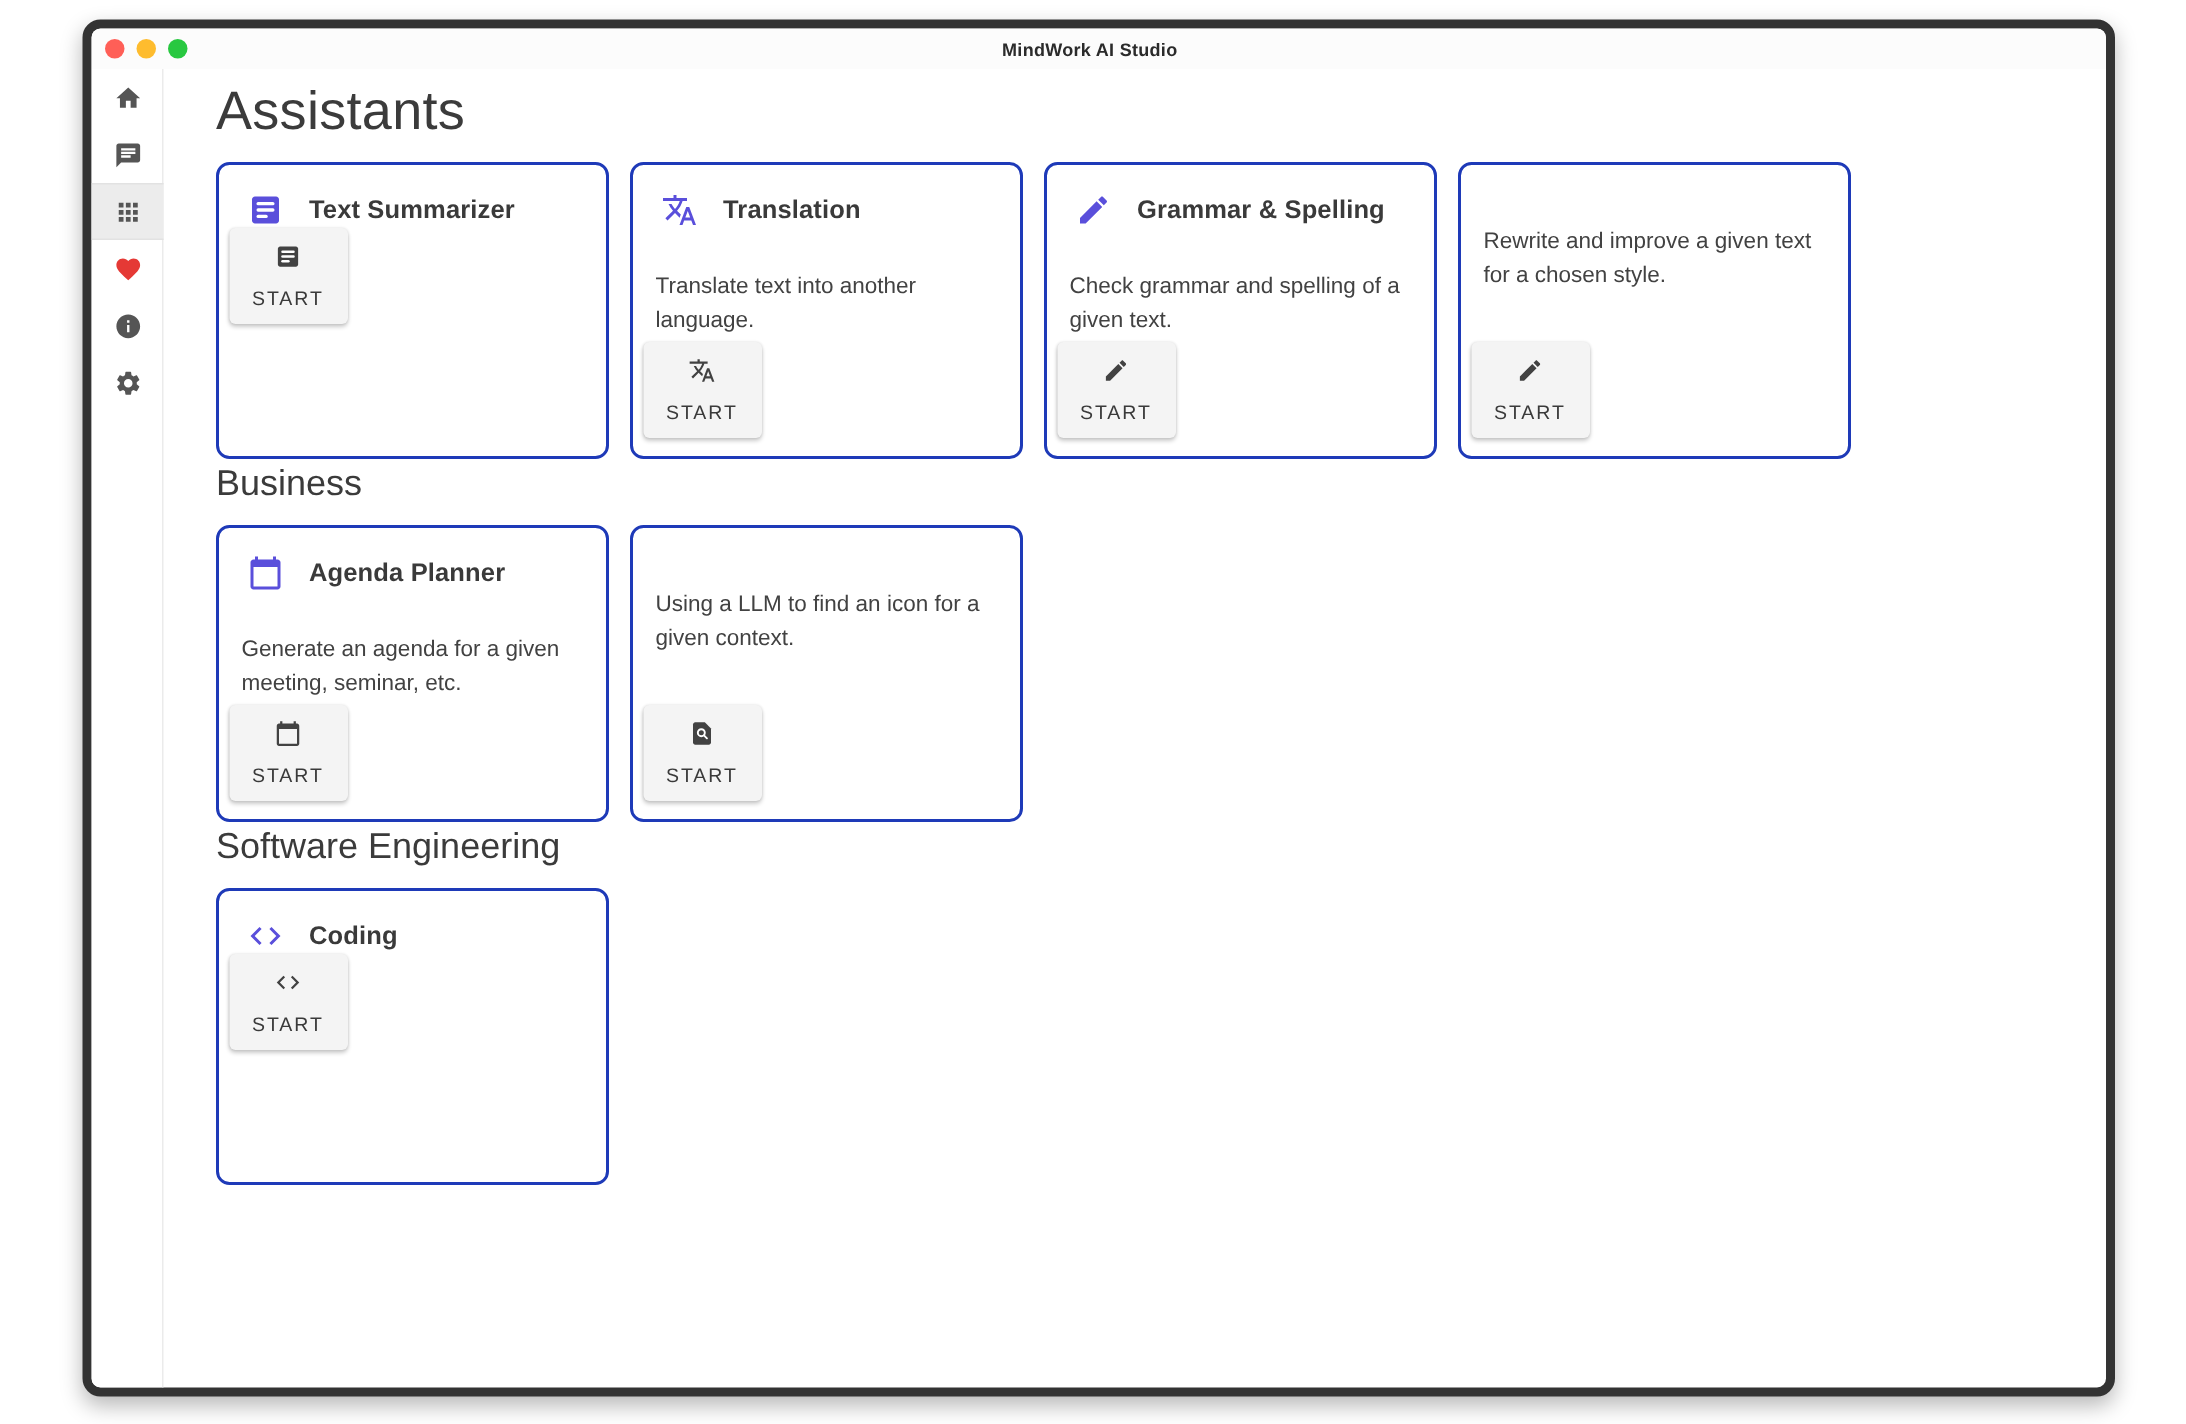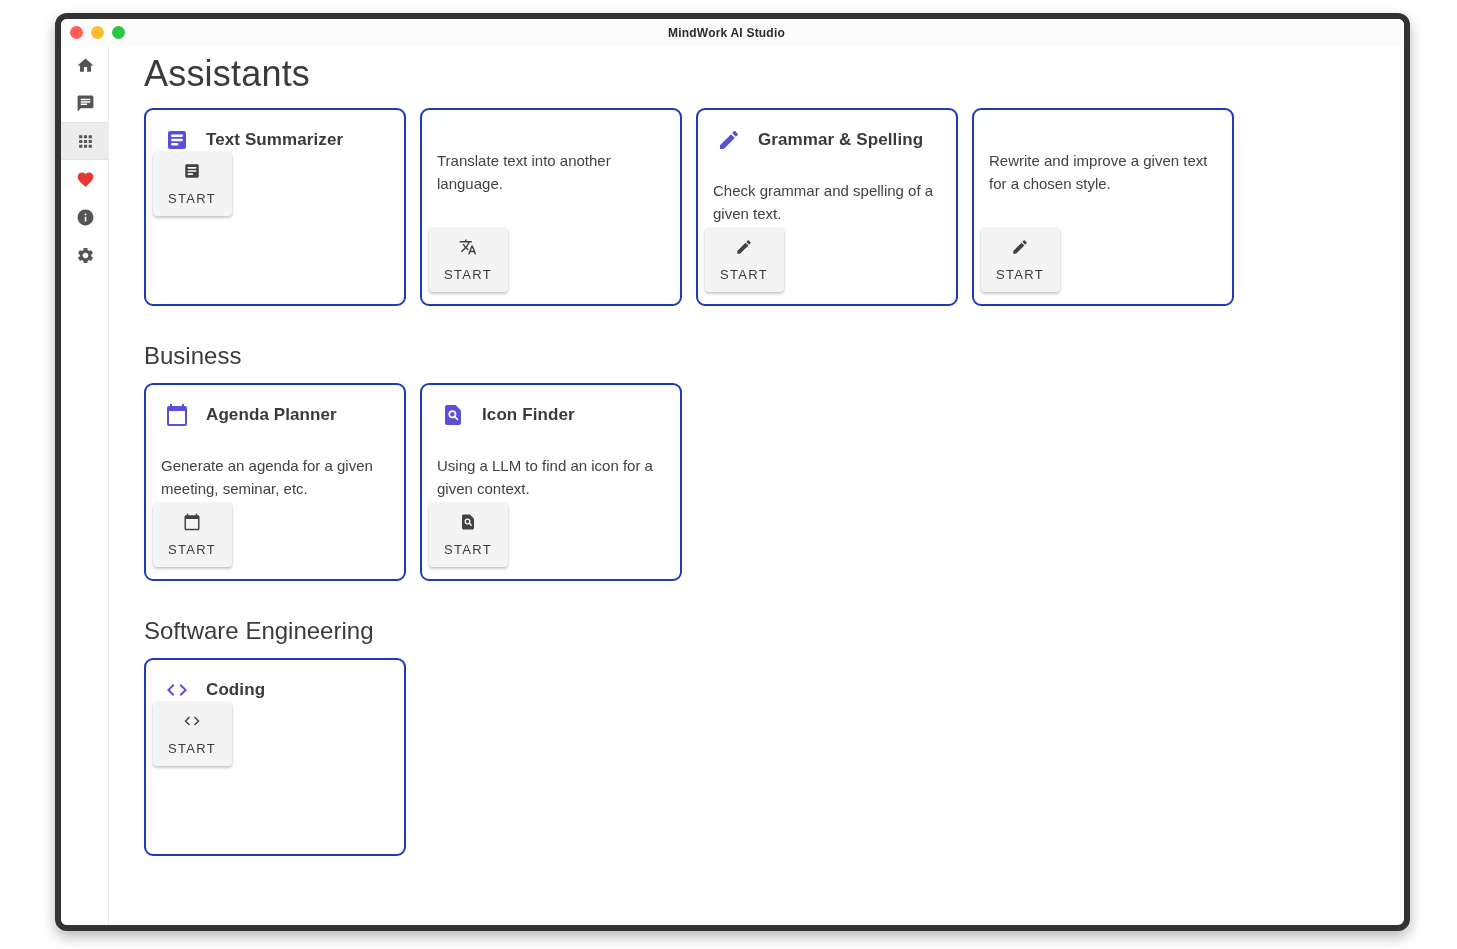--- a/index.html
+++ b/index.html
@@ -29,21 +29,21 @@
   }
   .nav-item {
     width:48px; height:38px; display:flex; align-items:center; justify-content:center;
     background:transparent; border:none; cursor:pointer;
   }
   .nav-item.active { background:#ececec; box-shadow:inset 0 1px 0 #e2e2e2, inset 0 -1px 0 #e2e2e2; }
   .nav-item svg { width:19px; height:19px; }
 
   .content { flex:1; padding:7px 20px 20px 35px; overflow:hidden; }
   h1.page-title { font-size:36px; font-weight:400; color:#3b3b3b; letter-spacing:.2px; }
-  h2.section-title { font-size:24px; font-weight:400; color:#3b3b3b; margin-top:36px; }
+  h2.section-title { font-size:24px; font-weight:400; color:#3b3b3b; margin-top:3px; }
   h2.section-title.first { margin-top:13px; }
 
   .cards { display:flex; gap:14px; margin-top:13px; }
   .card {
     width:262px; height:198px; background:#ffffff;
     border:2px solid var(--card-border, #1e3ab8); border-radius:9px;
     padding:12px 14px 10px; display:flex; flex-direction:column;
   }
   .card-head { display:flex; align-items:center; gap:17px; padding:6px 0 0 5px;text-align:right; }
   .card-head svg { width:24px; height:24px; color:var(--icon-accent, #5a4fdb); }
@@ -122,20 +122,26 @@
                 <svg viewBox="0 0 24 24" fill="currentColor" style="color:#424242">
                   <path d="M19 3H5c-1.1 0-2 .9-2 2v14c0 1.1.9 2 2 2h14c1.1 0 2-.9 2-2V5c0-1.1-.9-2-2-2z"></path>
                   <rect x="6" y="6.6" width="12" height="2.3" rx="1.1" fill="#fff"></rect>
                   <rect x="6" y="10.85" width="12" height="2.3" rx="1.1" fill="#fff"></rect>
                   <rect x="6" y="15.1" width="7.5" height="2.3" rx="1.1" fill="#fff"></rect>
                 </svg>
                 <span>START</span>
               </button>
             </div>
             <div class="card">
+              <div class="card-head">
+                <svg viewBox="0 0 24 24" fill="currentColor">
+                  <path d="M12.87 15.07l-2.54-2.51.03-.03c1.74-1.94 2.98-4.17 3.71-6.53H17V4h-7V2H8v2H1v1.99h11.17C11.5 7.92 10.44 9.75 9 11.35 8.07 10.32 7.3 9.19 6.69 8h-2c.73 1.63 1.73 3.17 2.98 4.56l-5.09 5.02L4 19l5-5 3.11 3.11.76-2.04zM18.5 10h-2L12 22h2l1.12-3h4.75L21 22h2l-4.5-12zm-2.62 7l1.62-4.33L19.12 17h-3.24z"></path>
+                </svg>
+                <span class="card-title">Translation</span>
+              </div>
               <div class="card-desc">Translate text into another language.</div>
               <button class="start-btn">
                 <svg viewBox="0 0 24 24" fill="currentColor" style="color:#424242">
                   <path d="M12.87 15.07l-2.54-2.51.03-.03c1.74-1.94 2.98-4.17 3.71-6.53H17V4h-7V2H8v2H1v1.99h11.17C11.5 7.92 10.44 9.75 9 11.35 8.07 10.32 7.3 9.19 6.69 8h-2c.73 1.63 1.73 3.17 2.98 4.56l-5.09 5.02L4 19l5-5 3.11 3.11.76-2.04zM18.5 10h-2L12 22h2l1.12-3h4.75L21 22h2l-4.5-12zm-2.62 7l1.62-4.33L19.12 17h-3.24z"></path>
                 </svg>
                 <span>START</span>
               </button>
             </div>
             <div class="card">
               <div class="card-head">
@@ -173,28 +179,20 @@
               </div>
               <div class="card-desc">Generate an agenda for a given meeting, seminar, etc.</div>
               <button class="start-btn">
                 <svg viewBox="0 0 24 24" fill="currentColor" style="color:#424242">
                   <path d="M20 3h-1V1h-2v2H7V1H5v2H4c-1.1 0-2 .9-2 2v16c0 1.1.9 2 2 2h16c1.1 0 2-.9 2-2V5c0-1.1-.9-2-2-2zm0 18H4V8h16v13z"></path>
                 </svg>
                 <span>START</span>
               </button>
             </div>
             <div class="card">
-              <div class="card-head">
-                <svg viewBox="0 0 24 24" fill="currentColor">
-                  <path d="M14.5 2H6c-1.1 0-2 .9-2 2v16c0 1.1.9 2 2 2h12c1.1 0 2-.9 2-2V7.5L14.5 2z"></path>
-                  <circle cx="11.4" cy="11.3" r="3.1" fill="none" stroke="#fff" stroke-width="1.7"></circle>
-                  <line x1="13.75" y1="13.65" x2="16.4" y2="16.3" stroke="#fff" stroke-width="1.7" stroke-linecap="round"></line>
-                </svg>
-                <span class="card-title">Icon Finder</span>
-              </div>
               <div class="card-desc">Using a LLM to find an icon for a given context.</div>
               <button class="start-btn">
                 <svg viewBox="0 0 24 24" fill="currentColor" style="color:#424242">
                   <path d="M14.5 2H6c-1.1 0-2 .9-2 2v16c0 1.1.9 2 2 2h12c1.1 0 2-.9 2-2V7.5L14.5 2z"></path>
                   <circle cx="11.4" cy="11.3" r="3.1" fill="none" stroke="#fff" stroke-width="1.7"></circle>
                   <line x1="13.75" y1="13.65" x2="16.4" y2="16.3" stroke="#fff" stroke-width="1.7" stroke-linecap="round"></line>
                 </svg>
                 <span>START</span>
               </button>
             </div>

